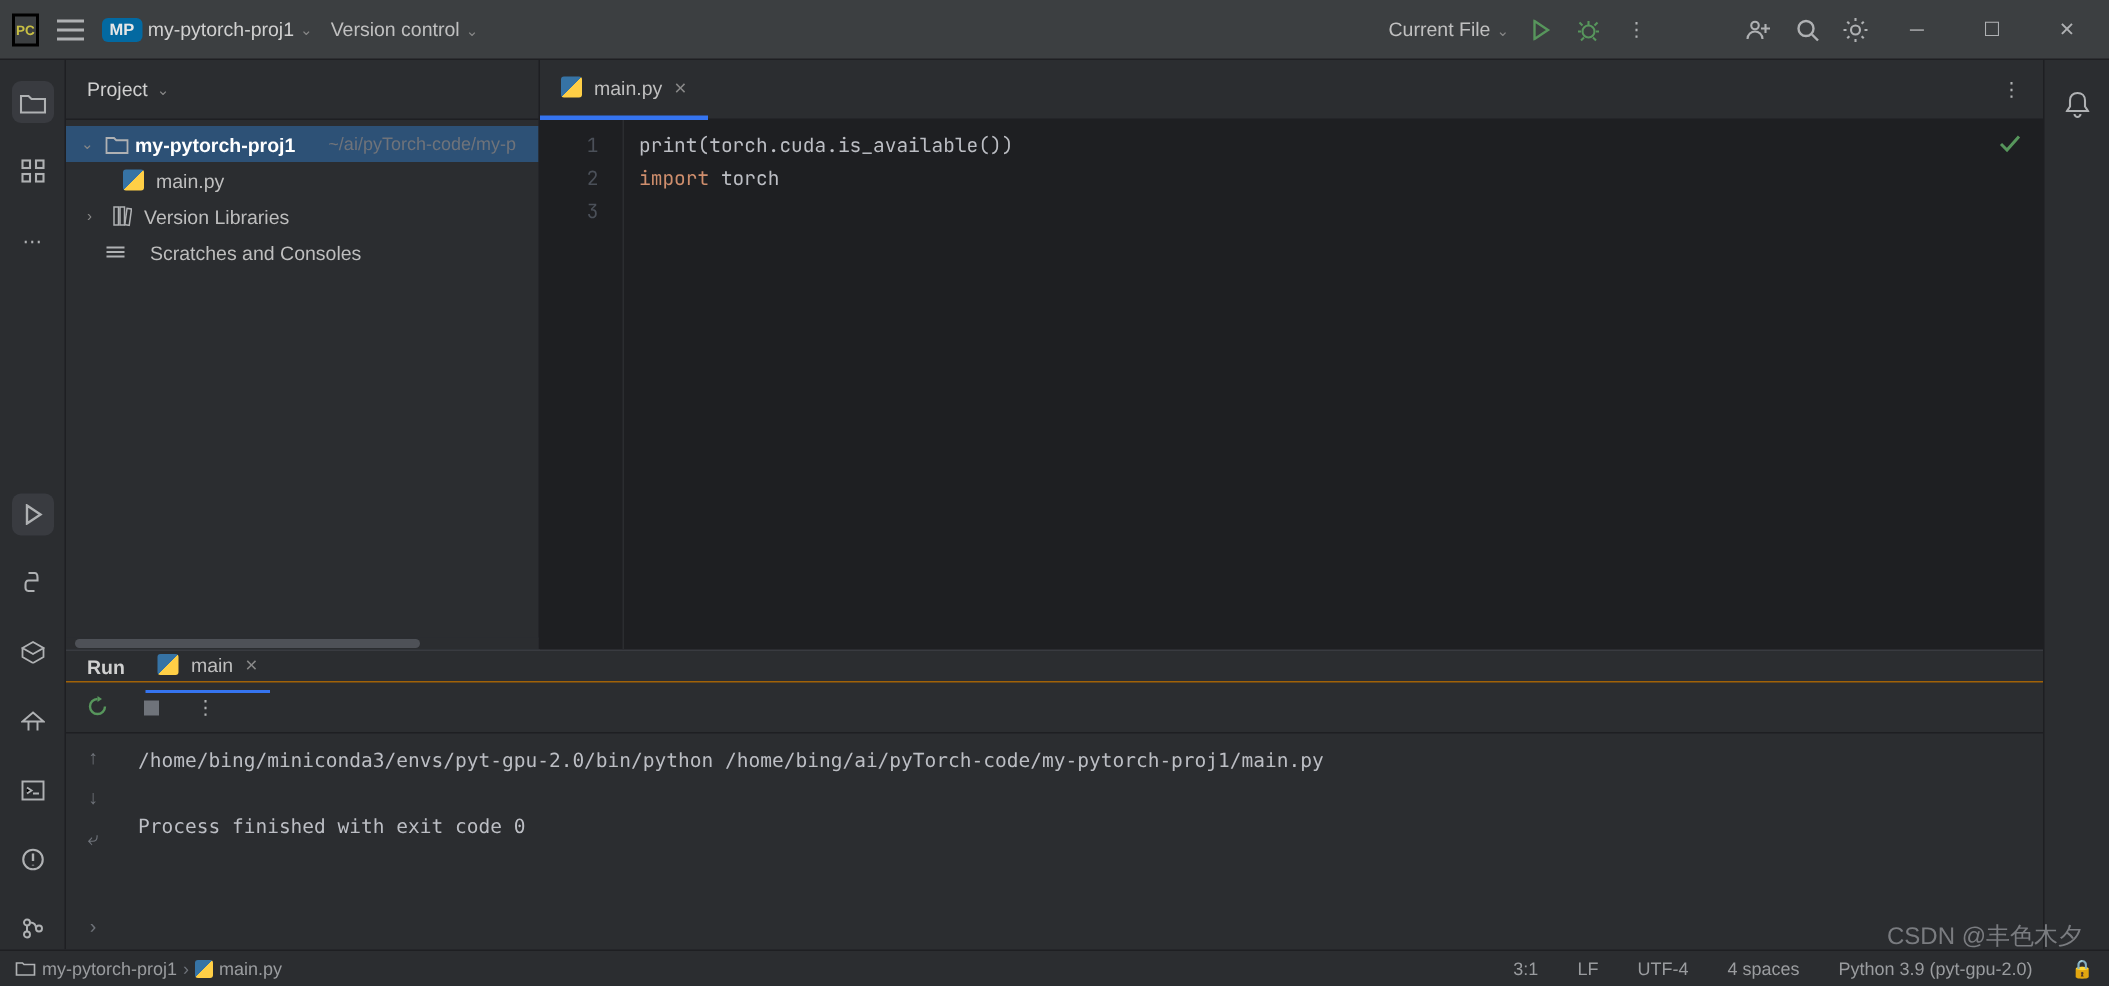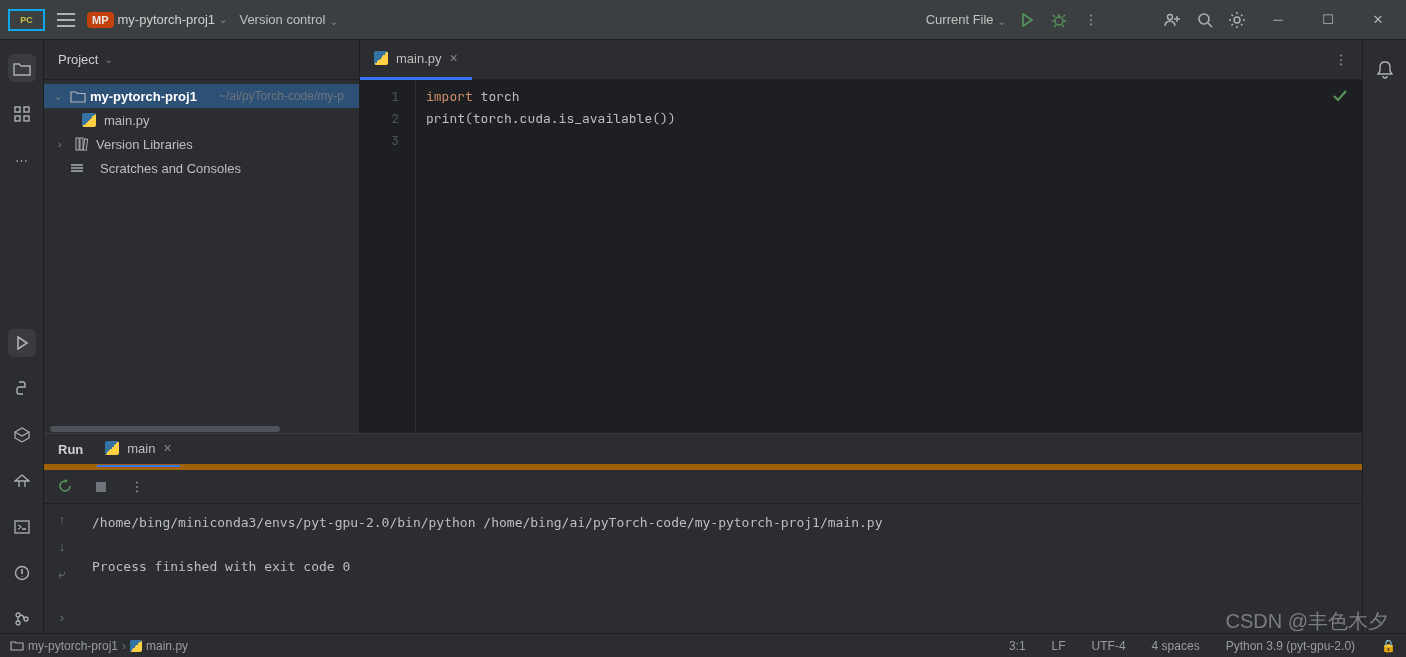--- a/index.html
+++ b/index.html
@@ -1,23 +1,23 @@
 <!DOCTYPE html>
 <html><head>
 <meta charset="utf-8">
 <style>
 * { margin: 0; padding: 0; box-sizing: border-box; }
 body { font-family: -apple-system, "Segoe UI", sans-serif; font-size: 13px; background: #2b2d30; color: #bebebe; width: 1406px; height: 657px; overflow: hidden; display: flex; flex-direction: column; }
 .titlebar { height: 40px; background: #3c3f41; display: flex; align-items: center; padding: 0 8px; border-bottom: 1px solid #1e1f22; }
 .titlebar-left { display: flex; align-items: center; gap: 12px; flex: 1; }
 .titlebar-right { display: flex; align-items: center; gap: 10px; }
-.pc-logo { width: 37px; height: 22px; border: 2px solid #0ea5e9; display: flex; align-items: center; justify-content: center; font-size: 9px; font-weight: bold; color: #c9c044; }
+.pc-logo { width: 18px; height: 22px; border: 2px solid #000000; display: flex; align-items: center; justify-content: center; font-size: 9px; font-weight: bold; color: #c9c044; }
 .hamburger { width: 18px; height: 14px; display: flex; flex-direction: column; justify-content: space-between; cursor: pointer; }
 .hamburger span { height: 2px; background: #afb1b3; }
-.proj-badge { background: #c2410c; color: #e6e6e6; font-size: 11px; font-weight: bold; padding: 2px 5px; border-radius: 4px; }
+.proj-badge { background: #0369a1; color: #e6e6e6; font-size: 11px; font-weight: bold; padding: 2px 5px; border-radius: 4px; }
 .proj-name { display: flex; align-items: center; gap: 4px; cursor: pointer; color: #d0d0d0; }
 .chev { font-size: 10px; color: #888; }
 .tb-item { cursor: pointer; color: #c0c0c0; display: flex; align-items: flex-end; gap: 4px; }
 .icon-btn { width: 22px; height: 22px; display: flex; align-items: center; justify-content: center; cursor: pointer; color: #afb1b3; }
 .run-icon { color: #57965c; }
 .bug-icon { color: #57965c; }
 .win-ctrl { width: 40px; display: flex; align-items: center; justify-content: center; color: #afb1b3; cursor: pointer; }
 .main-area { flex: 1; display: flex; overflow: hidden; }
 .left-rail { width: 44px; background: #2b2d30; border-right: 1px solid #1e1f22; display: flex; flex-direction: column; padding-top: 14px; gap: 18px; align-items: center; }
 .rail-icon { width: 28px; height: 28px; display: flex; align-items: center; justify-content: center; color: #afb1b3; cursor: pointer; border-radius: 6px; }
@@ -40,32 +40,32 @@
 .tab.active { border-bottom: 3px solid #3574f0; }
 .close-x { color: #888; font-size: 14px; cursor: pointer; }
 .tab-bar-right { position: absolute; right: 10px; display: flex; gap: 14px; }
 .editor-body { flex: 1; display: flex; background: #1e1f22; font-family: "JetBrains Mono", Consolas, monospace; font-size: 13px; position: relative; }
 .gutter { width: 56px; text-align: right; color: #4b5059; padding: 6px 16px 0 0; line-height: 22px; border-right: 1px solid #2b2d30; }
 .code { padding: 6px 0 0 10px; line-height: 22px; color: #bcbec4; }
 .kw { color: #cf8e6d; }
 .fn { color: #bcbec4; }
 .check-icon { position: absolute; top: 8px; right: 14px; color: #57965c; }
 .run-panel { height: 200px; border-top: 1px solid #393b40; display: flex; flex-direction: column; background: #2b2d30; }
-.run-head { height: 36px; display: flex; align-items: center; padding-left: 14px; gap: 14px; border-bottom: 6px solid #a16207; }
+.run-head { height: 21px; display: flex; align-items: center; padding-left: 14px; gap: 14px; border-bottom: 1px solid #a16207; }
 .run-tab { display: flex; align-items: center; gap: 8px; height: 36px; border-bottom: 2px solid #3574f0; padding: 0 8px; }
 .run-title { font-weight: 600; color: #d0d0d0; }
 .run-toolbar { height: 34px; display: flex; align-items: center; padding-left: 10px; gap: 14px; border-bottom: 1px solid #1e1f22; }
 .run-body { flex: 1; display: flex; }
 .run-rail { width: 36px; display: flex; flex-direction: column; align-items: center; padding-top: 8px; gap: 12px; color: #6f737a; }
 .console { flex: 1; padding: 8px 12px; font-family: Consolas, monospace; font-size: 13px; color: #bcbec4; line-height: 22px; white-space: pre; }
 .right-rail { width: 44px; background: #2b2d30; border-left: 1px solid #1e1f22; display: flex; flex-direction: column; align-items: center; padding-top: 16px; gap: 20px; }
 .status-bar { height: 24px; background: #2b2d30; border-top: 1px solid #1e1f22; display: flex; align-items: center; padding: 0 10px; font-size: 12px; color: #9a9c9f; }
 .status-left { display: flex; align-items: center; gap: 4px; }
 .status-right { margin-left: auto; display: flex; gap: 26px; align-items: center; }
-.watermark { position: absolute; right: 18px; bottom: 22px; color: #7a7c80; font-size: 20px; pointer-events: none; }
+.watermark { position: absolute; right: 18px; bottom: 22px; color: #7a7c80; font-size: 16px; pointer-events: none; }
 svg { display: block; }
 </style>
 </head>
 <body>
 
 <div class="titlebar">
   <div class="titlebar-left">
     <div class="pc-logo">PC</div>
     <div class="hamburger">
         <span></span>
@@ -243,22 +243,22 @@
             <span class="icon-btn">⋮</span>
           </div>
         </div>
         <div class="editor-body">
           <div class="gutter">
             <div>1</div>
             <div>2</div>
             <div>3</div>
           </div>
           <div class="code">
+            <div><span class="fn">print</span><span>(torch.cuda.is_available())</span></div>
             <div><span class="kw">import</span><span> torch</span></div>
-            <div><span class="fn">print</span><span>(torch.cuda.is_available())</span></div>
             <div>&nbsp;</div>
           </div>
           <div class="check-icon">
             <svg width="16" height="16" viewBox="0 0 16 16">
                 <path d="M2 8l4 4 8-9" fill="none" stroke="currentColor" stroke-width="2"></path>
               </svg>
           </div>
         </div>
       </div>
     </div>

